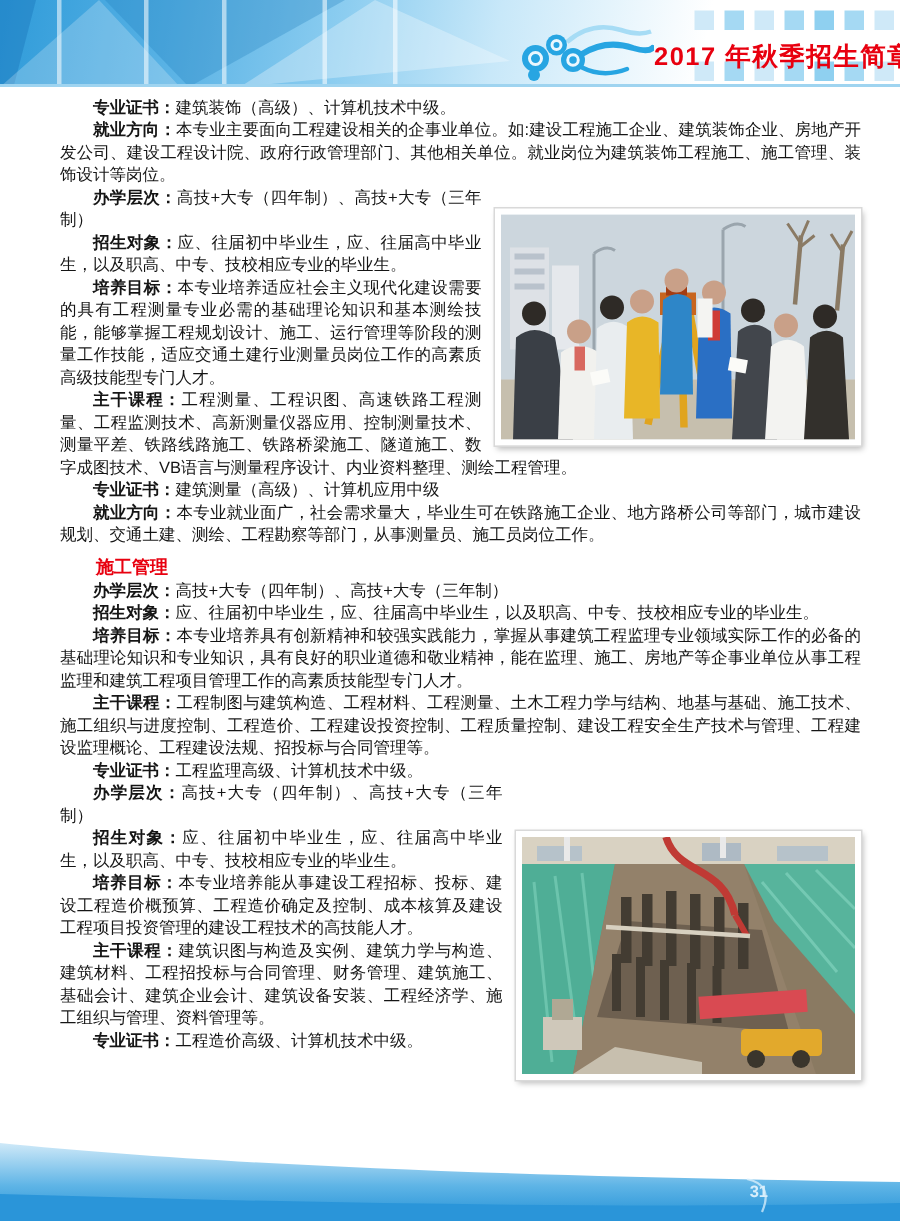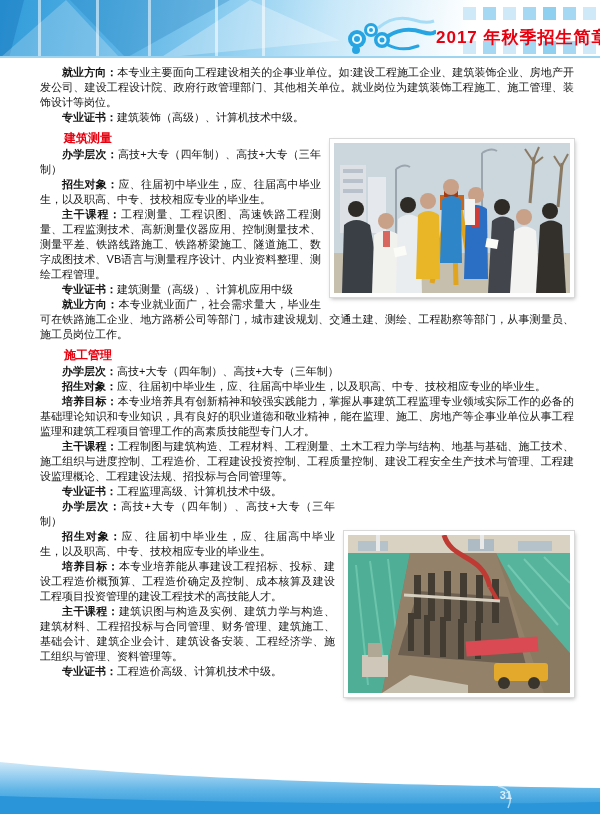--- a/index.html
+++ b/index.html
@@ -94,22 +94,22 @@
     <circle cx="38" cy="28" r="8" fill="#27a5e2"></circle>
     <circle cx="38" cy="28" r="3.5" fill="none" stroke="#eaf7fe" stroke-width="2"></circle>
     <path d="M44,24 Q60,14 78,20 Q88,23 91,20" fill="none" stroke="#27a5e2" stroke-width="4" stroke-linecap="round"></path>
     <path d="M44,33 Q58,40 74,34" fill="none" stroke="#27a5e2" stroke-width="3" stroke-linecap="round"></path>
   </svg>
   <div class="hdr-title">2017 年秋季招生简章</div>
 </div>
 
 <div class="page-body">
 
+  <p class="para"><b class="lbl">专业证书：</b><span>建筑装饰（高级）、计算机技术中级。</span></p>
   <p class="para"><b class="lbl">就业方向：</b><span>本专业主要面向工程建设相关的企事业单位。如:建设工程施工企业、建筑装饰企业、房地产开发公司、建设工程设计院、政府行政管理部门、其他相关单位。就业岗位为建筑装饰工程施工、施工管理、装饰设计等岗位。</span></p>
-  <p class="para"><b class="lbl">专业证书：</b><span>建筑装饰（高级）、计算机技术中级。</span></p>
 
   <div class="photo photo1">
     <svg width="236" height="150" viewBox="0 0 236 150">
       <rect width="236" height="150" fill="#d4dde3"></rect>
       <rect y="0" width="236" height="110" fill="#ccd6dd"></rect>
       <rect y="110" width="236" height="40" fill="#c6bfae"></rect>
       <rect x="6" y="22" width="26" height="68" fill="#dde1e6"></rect>
       <rect x="9" y="26" width="20" height="4" fill="#b9c2cc"></rect>
         <rect x="9" y="36" width="20" height="4" fill="#b9c2cc"></rect>
         <rect x="9" y="46" width="20" height="4" fill="#b9c2cc"></rect>
@@ -146,23 +146,23 @@
         <path d="M154,150 L158,78 q11,-9 22,0 L184,150 Z" fill="#42464c"></path>
       <circle cx="190" cy="74" r="8" fill="#c9a088"></circle>
         <path d="M176,150 L180,88 q11,-9 22,0 L206,150 Z" fill="#f3f3f1"></path>
       <circle cx="216" cy="68" r="8" fill="#2e2a26"></circle>
         <path d="M202,150 L206,82 q11,-9 22,0 L232,150 Z" fill="#33302c"></path>
       <rect x="60" y="104" width="12" height="9" fill="#fbfbf8" transform="rotate(-12 66 108)"></rect>
       <rect x="152" y="96" width="12" height="9" fill="#fbfbf8" transform="rotate(10 158 100)"></rect>
     </svg>
   </div>
 
-  <h3 class="sec-heading">建筑测量</h3>
   <p class="para"><b class="lbl">办学层次：</b><span>高技+大专（四年制）、高技+大专（三年制）</span></p>
   <p class="para"><b class="lbl">招生对象：</b><span>应、往届初中毕业生，应、往届高中毕业生，以及职高、中专、技校相应专业的毕业生。</span></p>
+  <p class="para"><b class="lbl">培养目标：</b><span>本专业培养适应社会主义现代化建设需要的具有工程测量专业必需的基础理论知识和基本测绘技能，能够掌握工程规划设计、施工、运行管理等阶段的测量工作技能，适应交通土建行业测量员岗位工作的高素质高级技能型专门人才。</span></p>
   <p class="para"><b class="lbl">主干课程：</b><span>工程测量、工程识图、高速铁路工程测量、工程监测技术、高新测量仪器应用、控制测量技术、测量平差、铁路线路施工、铁路桥梁施工、隧道施工、数字成图技术、VB语言与测量程序设计、内业资料整理、测绘工程管理。</span></p>
   <p class="para"><b class="lbl">专业证书：</b><span>建筑测量（高级）、计算机应用中级</span></p>
   <p class="para"><b class="lbl">就业方向：</b><span>本专业就业面广，社会需求量大，毕业生可在铁路施工企业、地方路桥公司等部门，城市建设规划、交通土建、测绘、工程勘察等部门，从事测量员、施工员岗位工作。</span></p>
 
   <h3 class="sec-heading">施工管理</h3>
   <p class="para"><b class="lbl">办学层次：</b><span>高技+大专（四年制）、高技+大专（三年制）</span></p>
   <p class="para"><b class="lbl">招生对象：</b><span>应、往届初中毕业生，应、往届高中毕业生，以及职高、中专、技校相应专业的毕业生。</span></p>
   <p class="para"><b class="lbl">培养目标：</b><span>本专业培养具有创新精神和较强实践能力，掌握从事建筑工程监理专业领域实际工作的必备的基础理论知识和专业知识，具有良好的职业道德和敬业精神，能在监理、施工、房地产等企事业单位从事工程监理和建筑工程项目管理工作的高素质技能型专门人才。</span></p>
   <p class="para"><b class="lbl">主干课程：</b><span>工程制图与建筑构造、工程材料、工程测量、土木工程力学与结构、地基与基础、施工技术、施工组织与进度控制、工程造价、工程建设投资控制、工程质量控制、建设工程安全生产技术与管理、工程建设监理概论、工程建设法规、招投标与合同管理等。</span></p>
   <p class="para"><b class="lbl">专业证书：</b><span>工程监理高级、计算机技术中级。</span></p>

